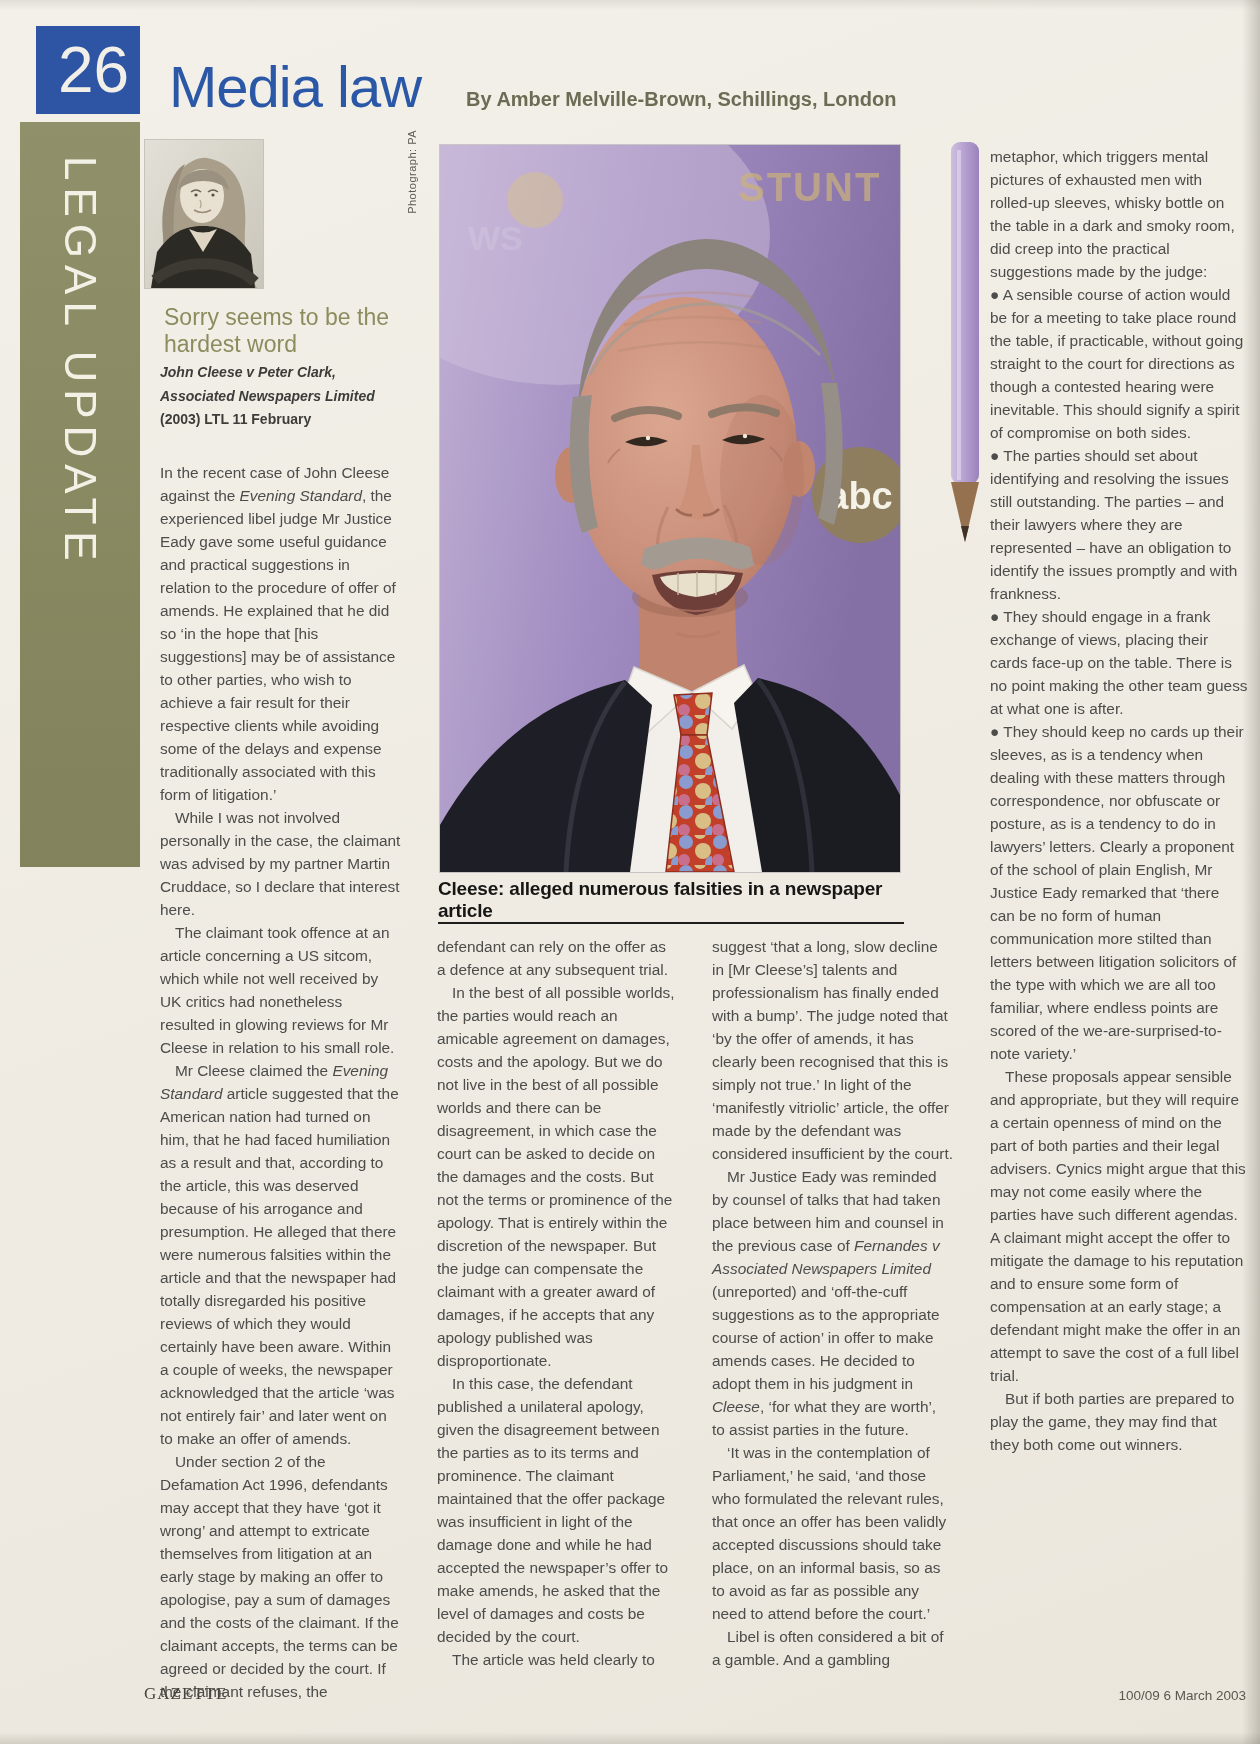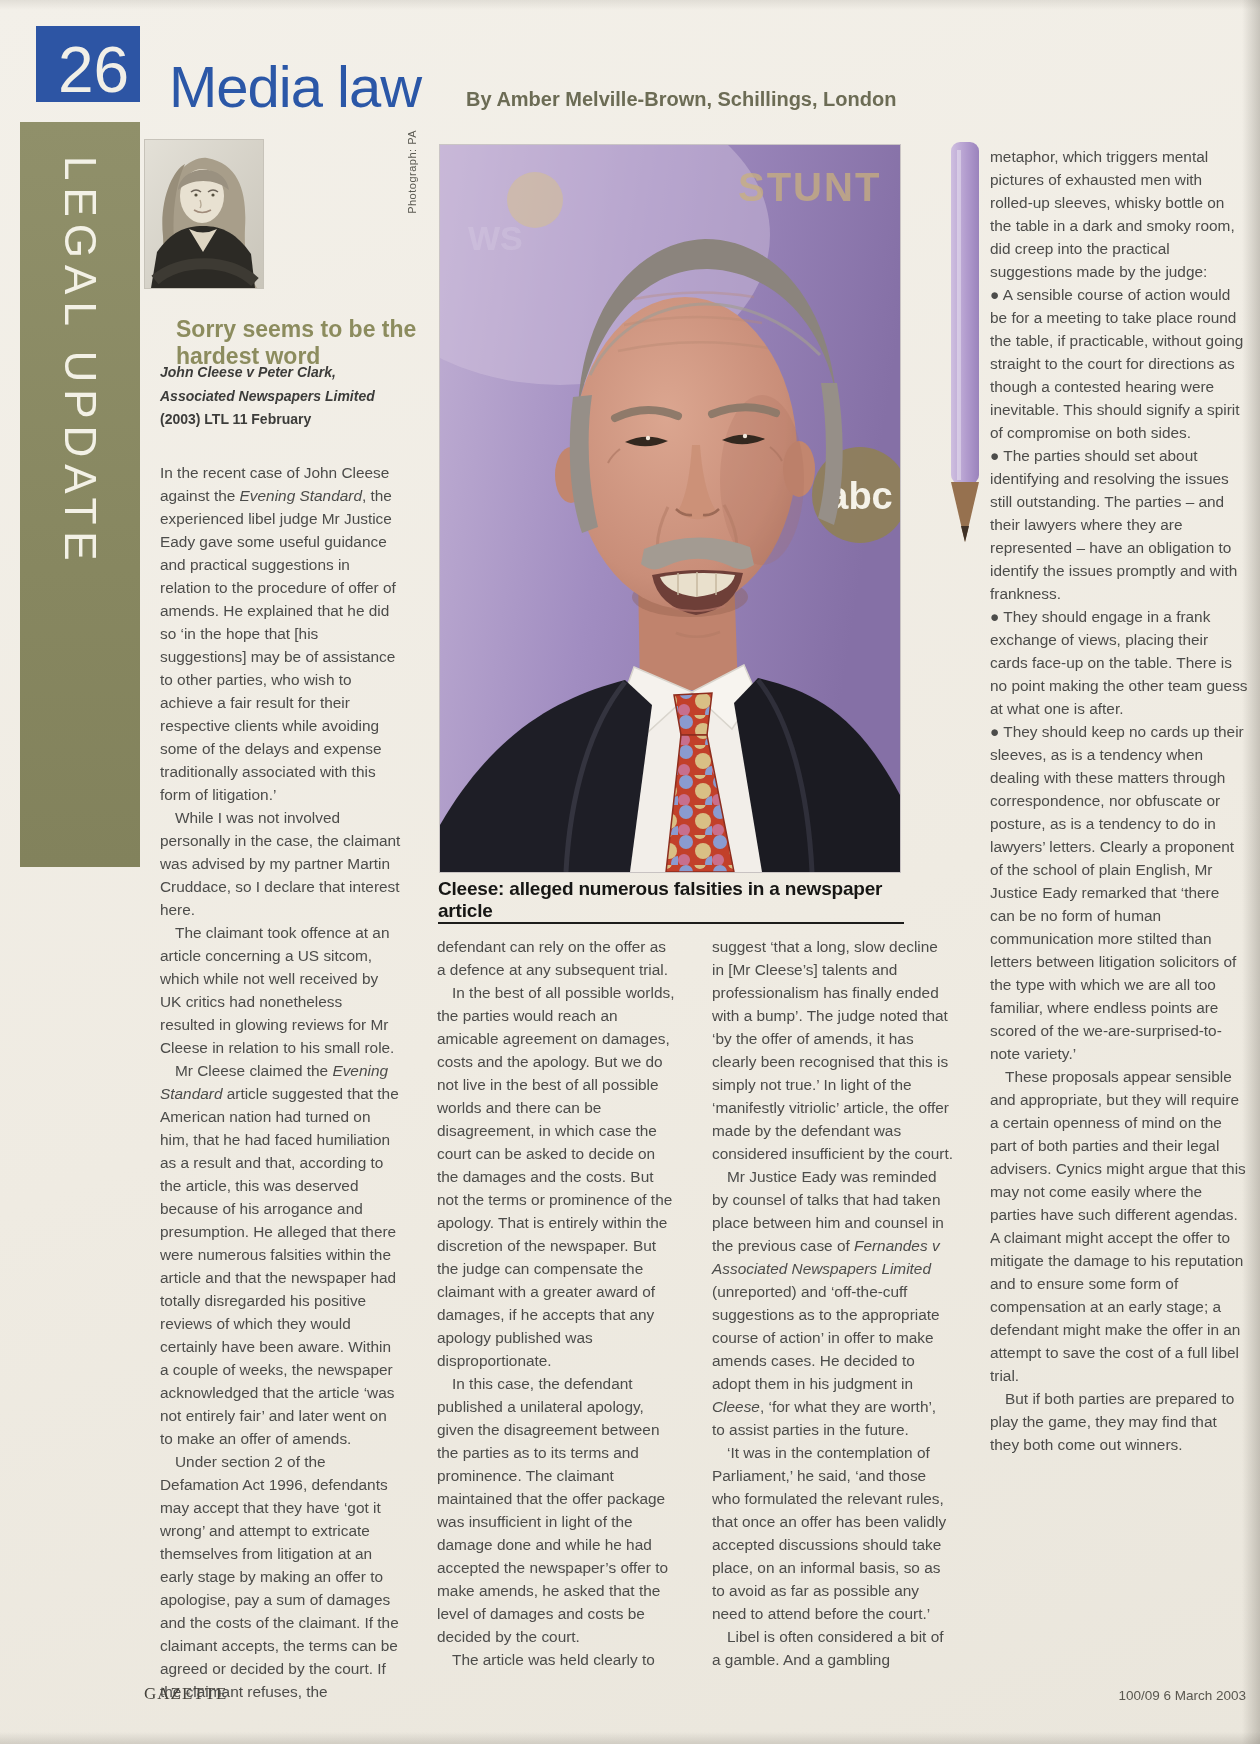--- a/index.html
+++ b/index.html
@@ -9,36 +9,36 @@
     font-family:"Liberation Sans", sans-serif;
   }
   
   .edge-right { position:absolute; right:0; top:0; bottom:0; width:18px;
     background:linear-gradient(to right, rgba(90,85,75,0), rgba(90,85,75,.28)); }
   .edge-bottom { position:absolute; left:0; right:0; bottom:0; height:12px;
     background:linear-gradient(to bottom, rgba(90,85,75,0), rgba(90,85,75,.18)); }
   .edge-top { position:absolute; left:0; right:0; top:0; height:10px;
     background:linear-gradient(to bottom, rgba(120,115,105,.14), rgba(120,115,105,0)); }
 
-  .pagenum-box { position:absolute; left:36px; top:26px; width:104px; height:76px;
+  .pagenum-box { position:absolute; left:36px; top:26px; width:104px; height:88px;
     background:#2d55a4; color:#f1efe7; font-size:64px; line-height:88px; padding-left:22px; box-sizing:border-box; }
   .section-strip { position:absolute; left:20px; top:122px; width:120px; height:745px;
     background:linear-gradient(to bottom,#90906a,#878760 60%,#82825c); }
   .strip-text { position:absolute; left:50%; top:34px; transform:translateX(-50%);
     writing-mode:vertical-rl; font-size:44px; letter-spacing:7px; color:#f3f1e6; white-space:nowrap; }
 
   .title { position:absolute; left:158px; top:42px; margin:11px; font-weight:400;
     font-size:58px; color:#2b57a7; letter-spacing:-1px; }
   .byline { position:absolute; left:466px; top:88px; font-size:20px; font-weight:bold; color:#6c6c55; }
 
   .author-photo { position:absolute; left:145px; top:140px; width:118px; height:148px; overflow:hidden;
     box-shadow:0 0 0 1px rgba(120,115,100,.35); }
 
-  .heading { position:absolute; left:160px; top:300px; width:250px; margin:16px;
-    font-size:23px; line-height:27px; font-weight:bold; color:#8c8c5e; }
+  .heading { position:absolute; left:160px; top:300px; width:250px; margin:4px;
+    font-size:23px; line-height:27px; font-weight:normal; color:#8c8c5e; }
   .citation { position:absolute; left:160px; top:361px; width:252px;
     font-size:14px; line-height:23.5px; font-weight:bold; color:#3c3c3a; }
 
   .col { position:absolute; font-size:15.4px; line-height:23px; color:#4c4c4a; }
   .col p { margin:0; }
   .col p.ind { text-indent:15px; }
   .col1 { left:160px; top:437px; width:241px;margin-top:24px; }
   .col2 { left:437px; top:935px; width:241px; }
   .col3 { left:712px; top:935px; width:241px; }
   .col4 { left:990px; top:145px; width:258px; }

